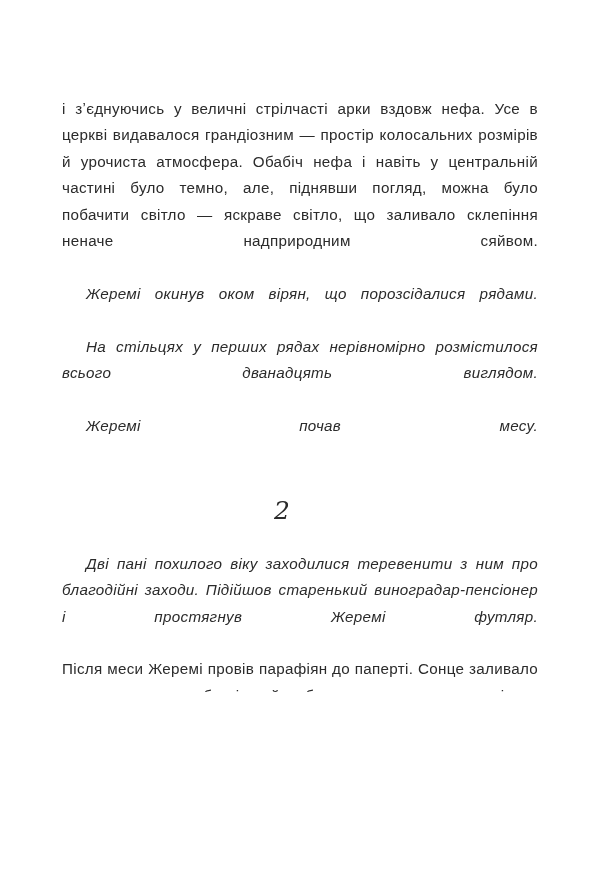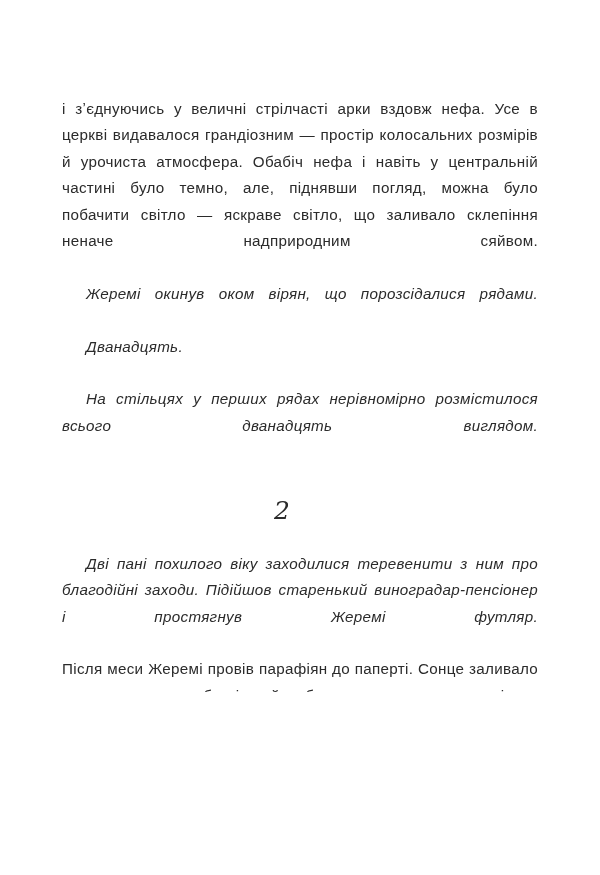--- a/index.html
+++ b/index.html
@@ -86,24 +86,24 @@
 <body>
 
 <div class="page">
 
   <div class="text-block">
 
     <p class="para noindent">і зʼєднуючись у величні стрілчасті арки вздовж нефа. Усе в церкві видавалося грандіозним — простір ко­лосальних розмірів й урочиста атмосфера. Обабіч нефа і навіть у центральній частині було темно, але, під­нявши погляд, можна було побачити світло — яскра­ве світло, що заливало склепіння неначе надприрод­ним сяйвом.</p>
 
     <p class="para indent">Жеремі окинув оком вірян, що порозсідалися рядами.</p>
 
-    <p class="para indent">Дванадцять.</p>
 
     <p class="para indent">На стільцях у перших рядах нерівномірно розмістило­ся всього дванадцять виглядом.</p>
 
+    <p class="para indent">Жеремі почав месу.</p>
 
     <div class="gap-before-chapter"></div>
 
     <p class="chapter-number">2</p>
 
     <div class="gap-after-chapter"></div>
 
     <p class="para indent">Дві пані похилого віку заходилися теревенити з ним про благодійні заходи. Підійшов старенький виноградар-пенсіонер і простягнув Жеремі футляр.</p>
 
     <p class="para noindent">Після меси Жеремі провів парафіян до паперті. Сонце заливало стару покривлену бруківку й виблискувало на середньовічних фасадах маленької площі.</p>

